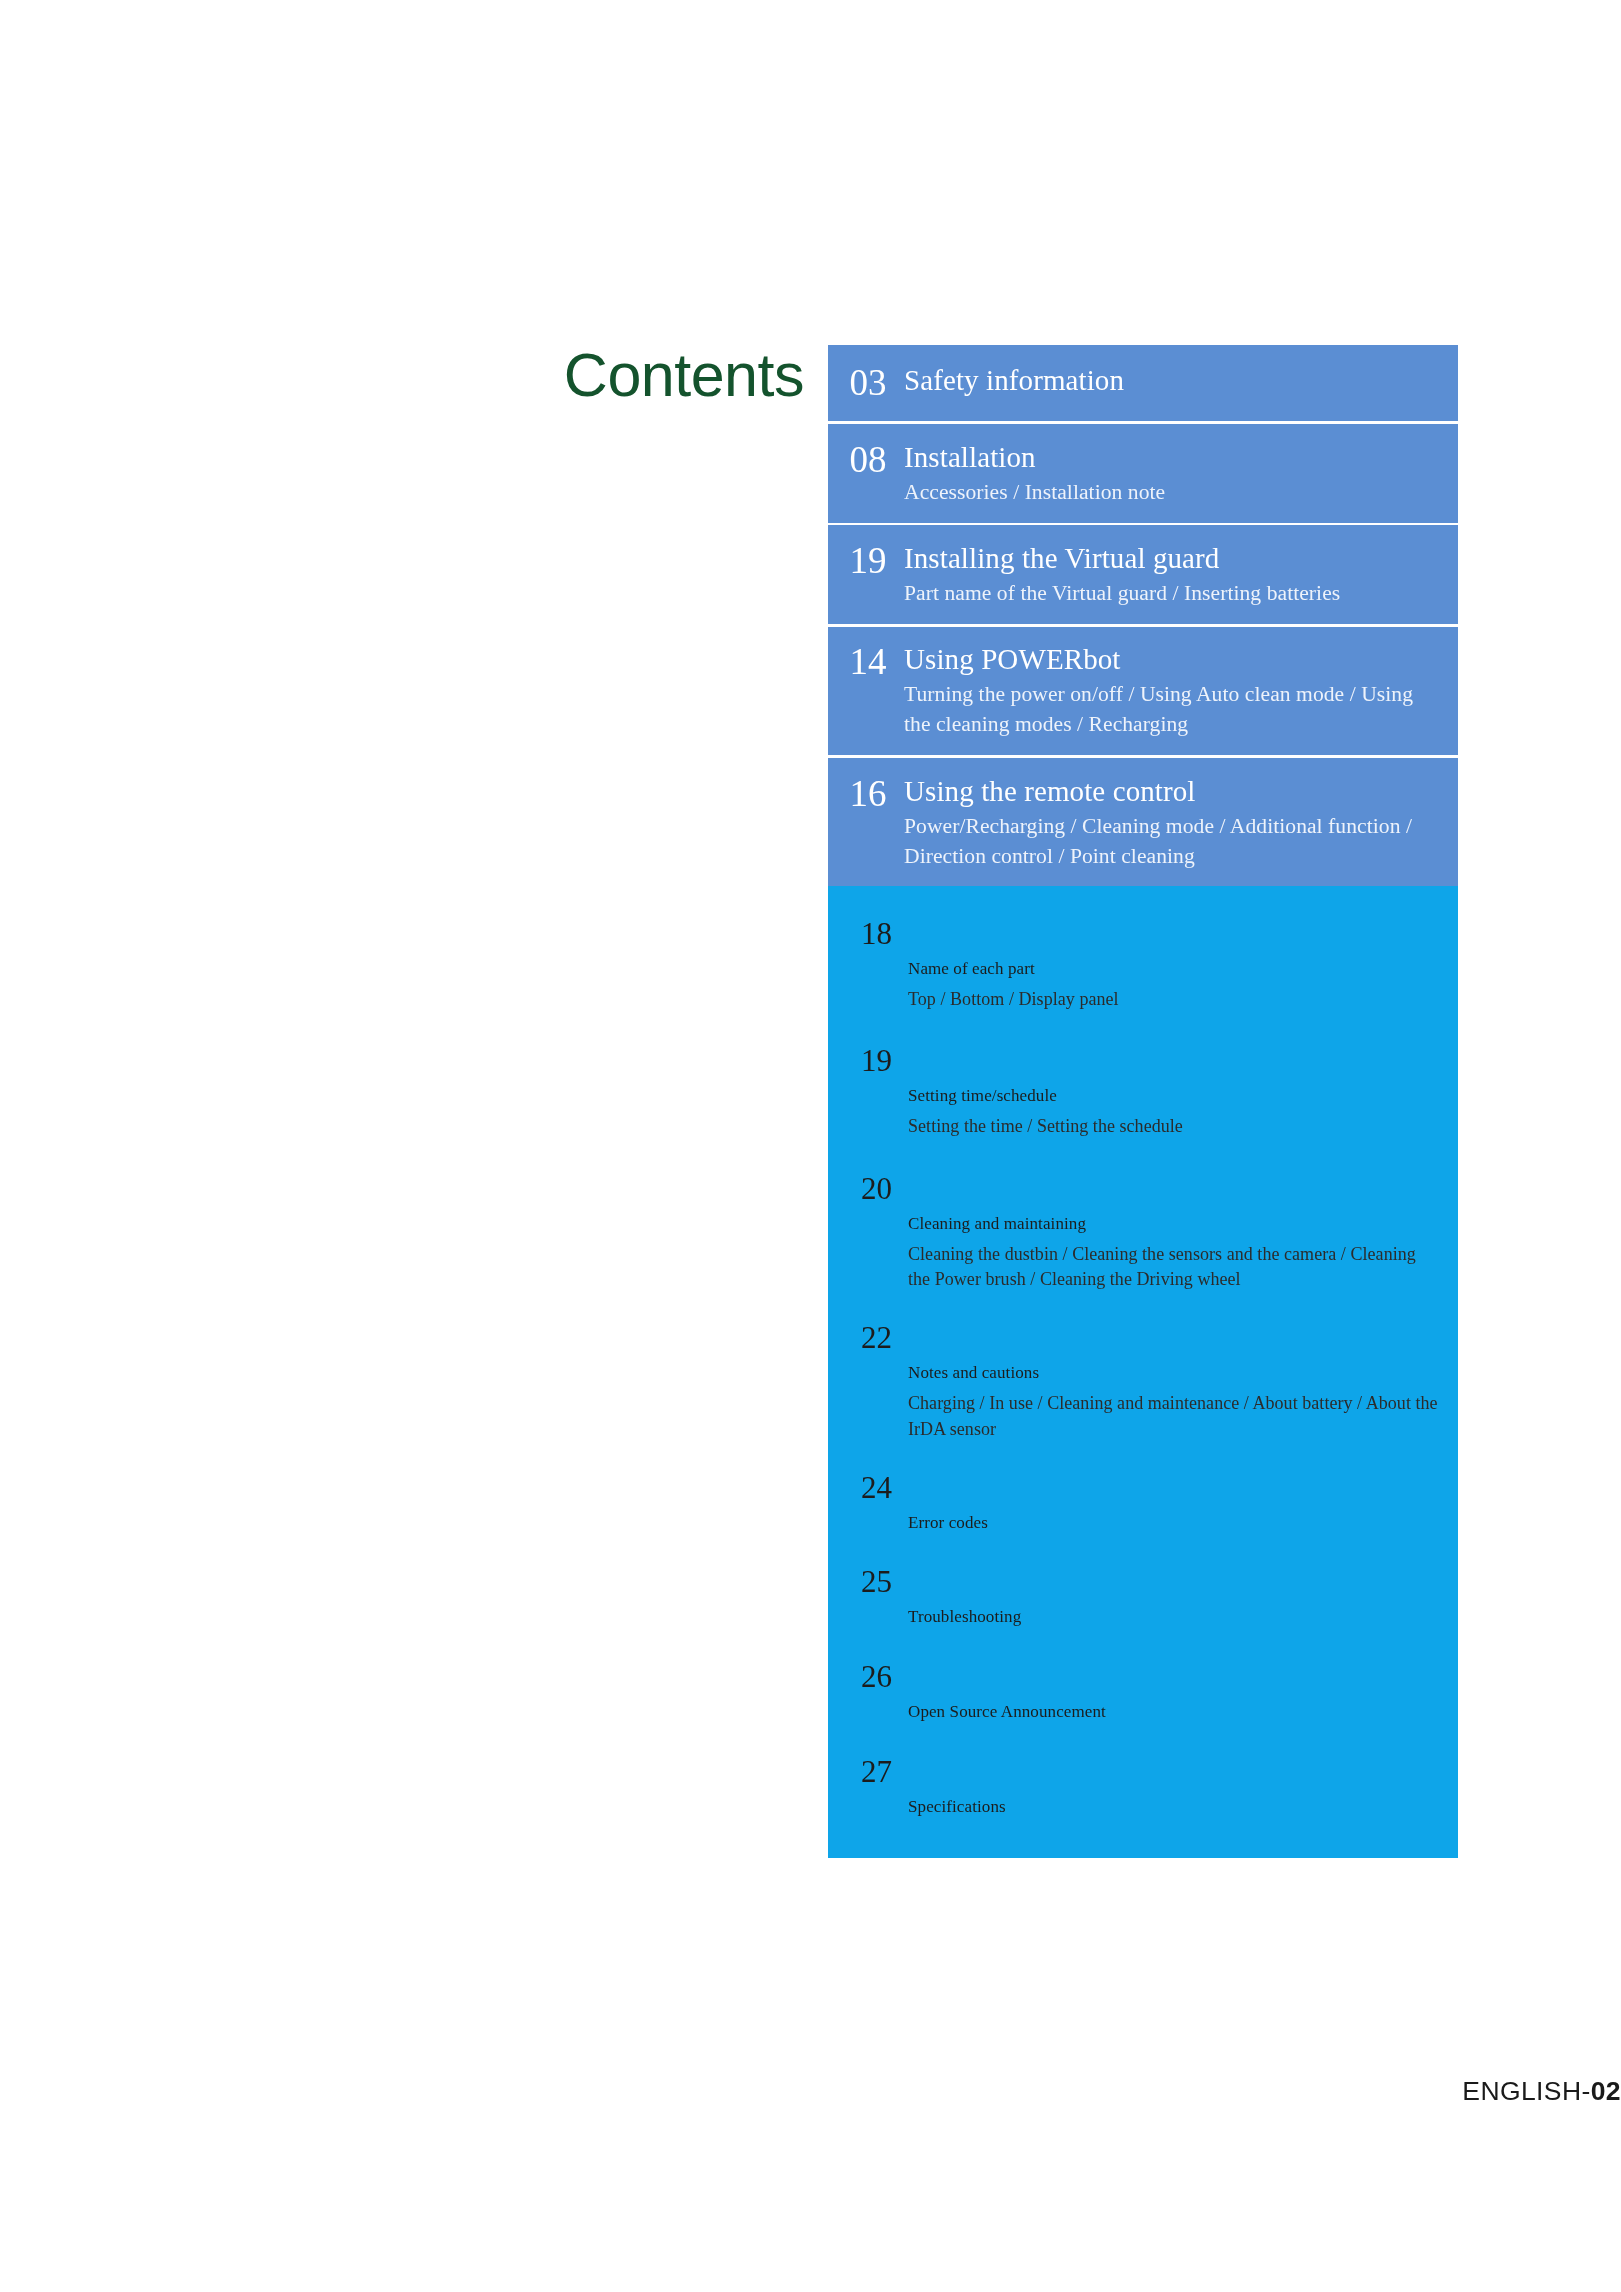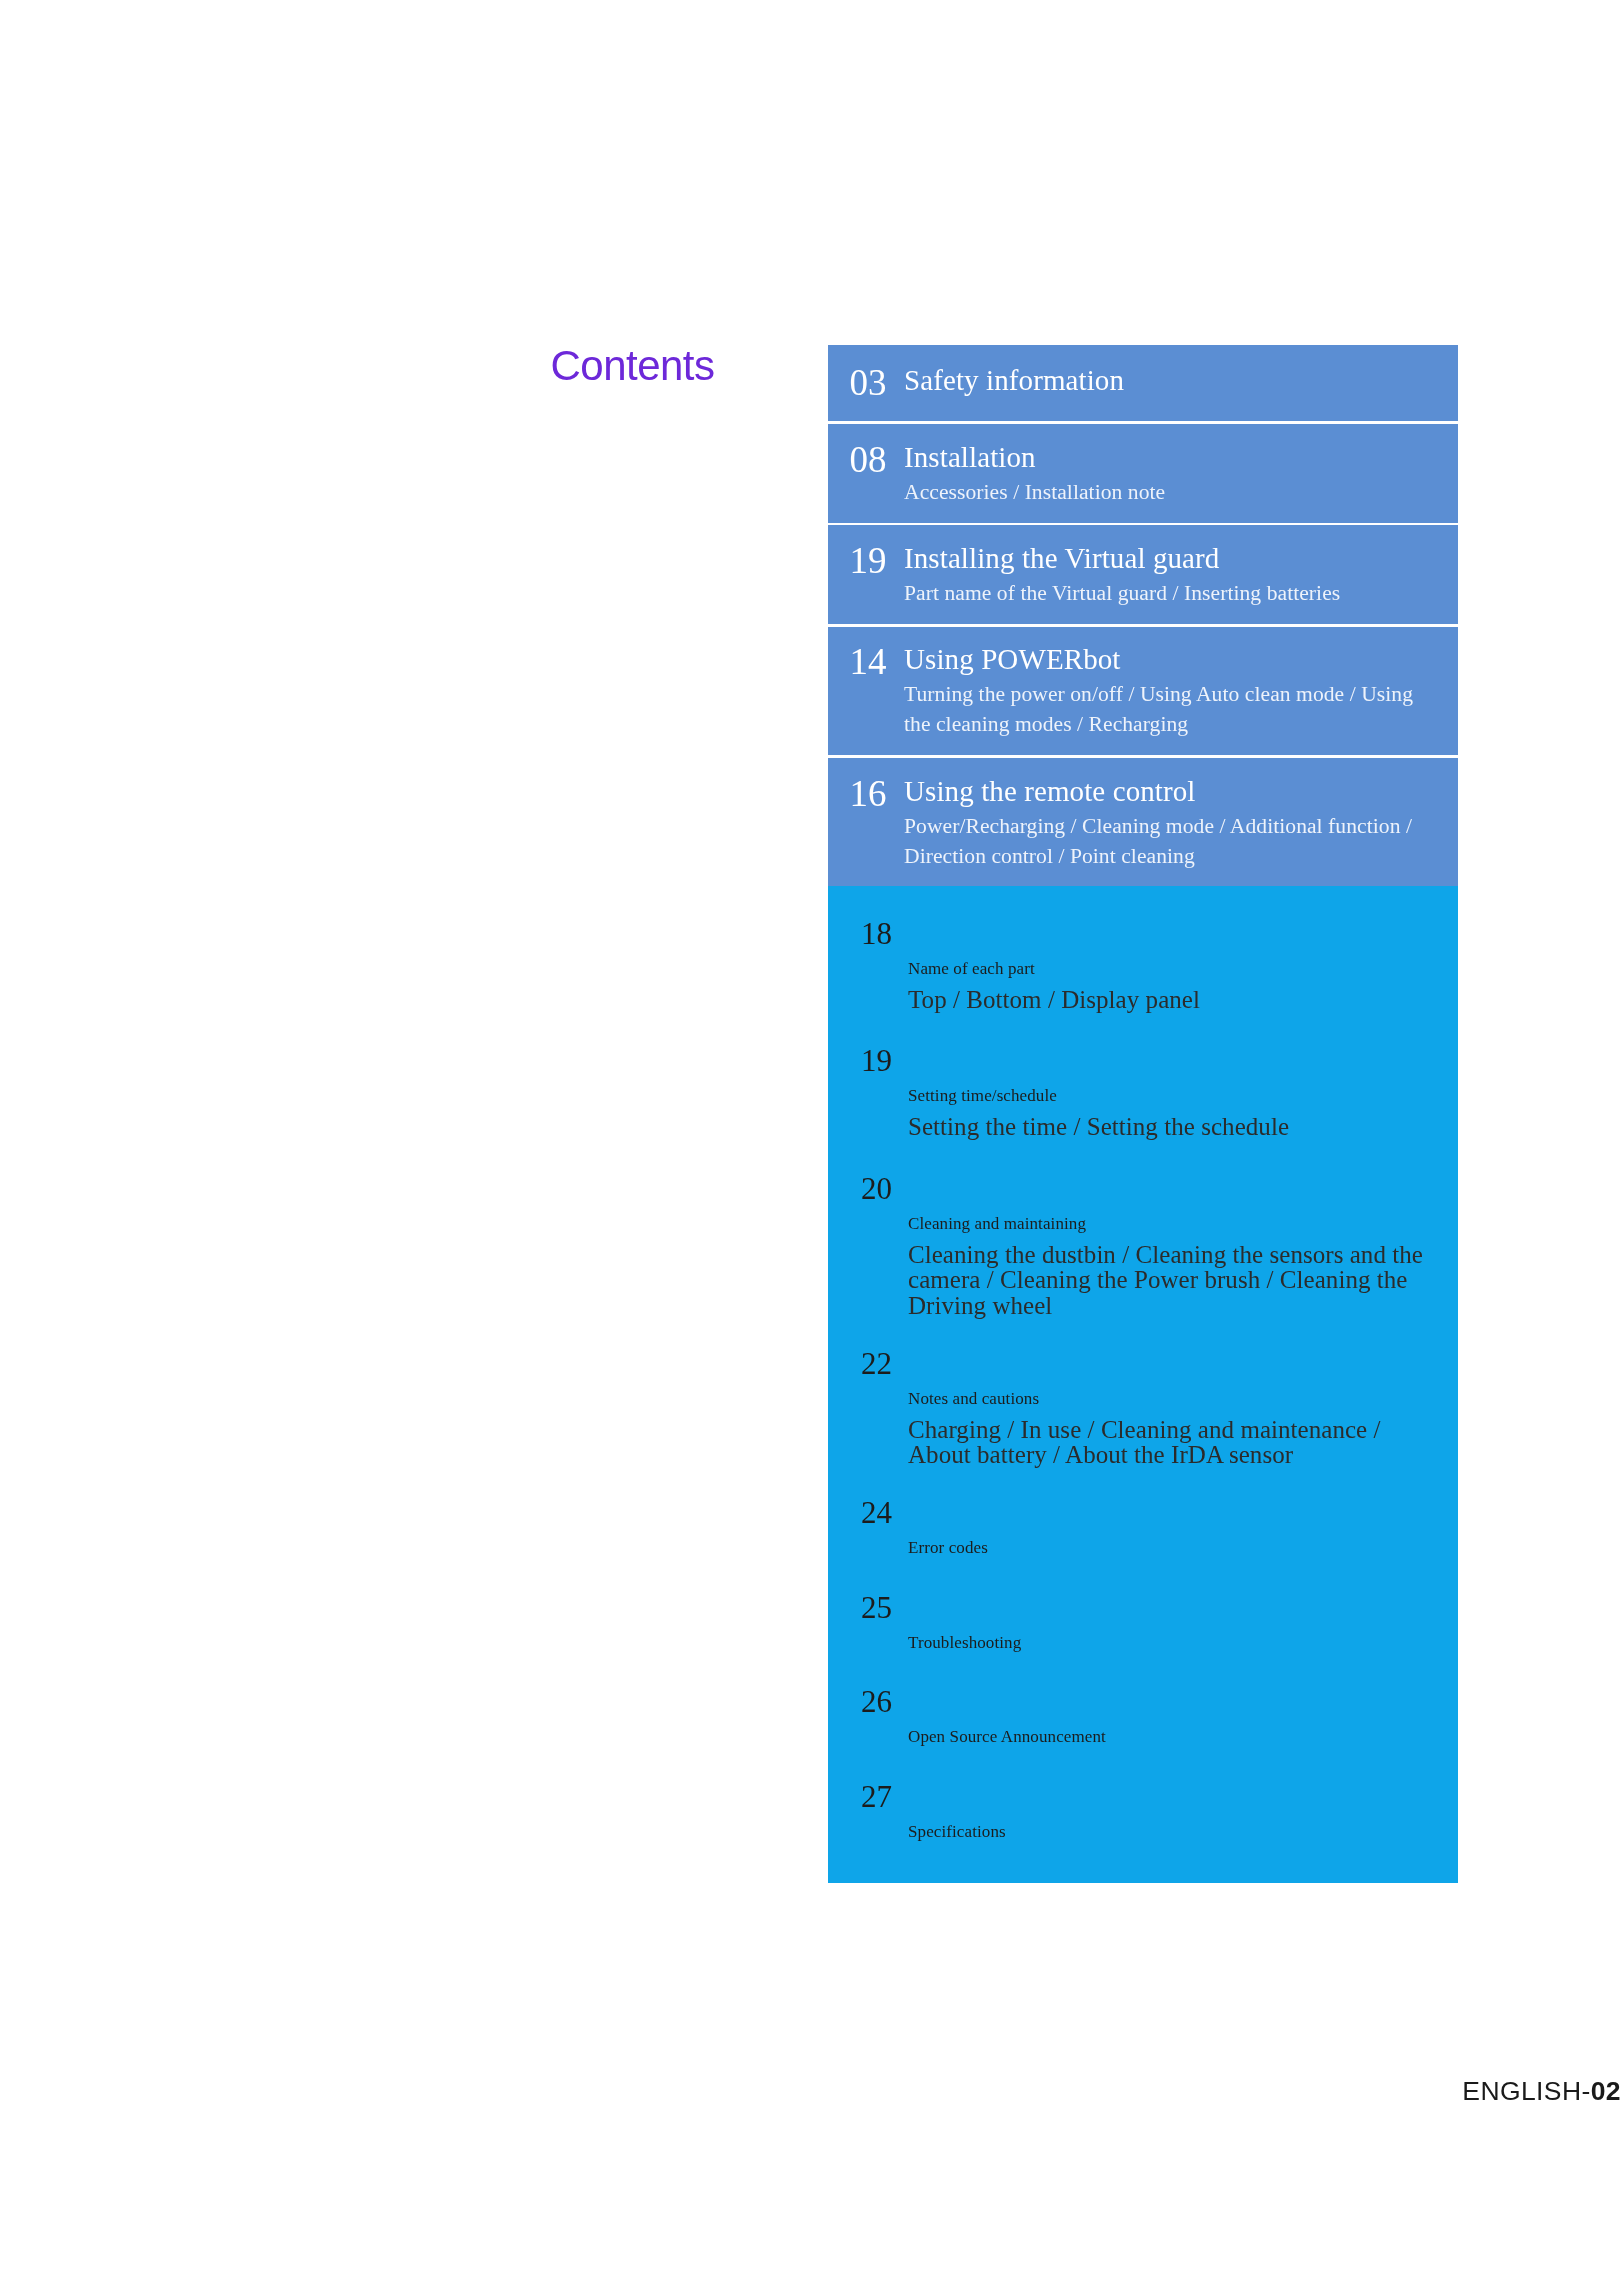--- a/index.html
+++ b/index.html
@@ -22,25 +22,25 @@
     background: #ffffff;
     overflow: hidden;
   }
 
   
   .contents-heading {
     position: absolute;
     left: 461px;
     top: 345px;
     width: 343px;
-    text-align: center;
-    font-size: 42px;
+    text-align: right;
+    font-size: 61px;
     font-weight: 400;
     letter-spacing: -0.5px;
-    color: #6d28d9;
+    color: #14532d;
     line-height: 1;
     white-space: nowrap;
   }
 
   
   .toc {
     position: absolute;
     left: 828px;
     top: 345px;
     width: 630px;
@@ -118,21 +118,21 @@
     width: 80px;
   }
   .grey-row .row-title {
     color: #1c1c1c;
     font-size: 17px;
     line-height: 37px;
     margin-top: 36px;
   }
   .grey-row .row-sub {
     color: #2b2b2b;
-    font-size: 25px;
+    font-size: 18px;
     line-height: 25.5px;
   }
   .grey-row.compact { margin-bottom: 25.5px; }
   .grey-row.tight   { margin-bottom: 21.6px; }
 
   
   .footer {
     position: absolute;
     left: 0;
     right: 0;

